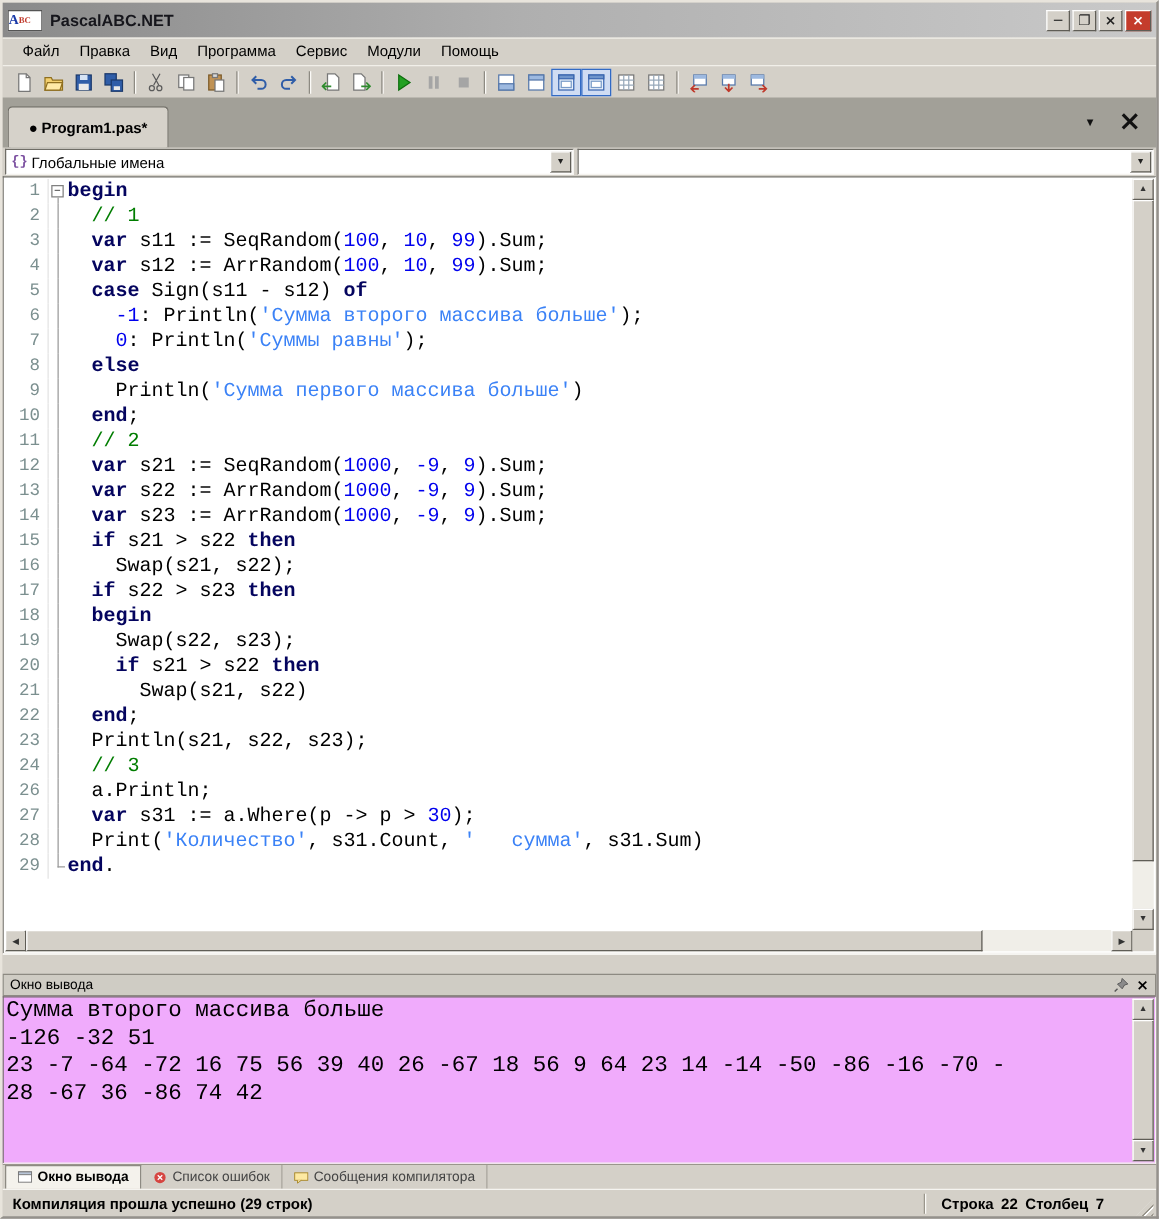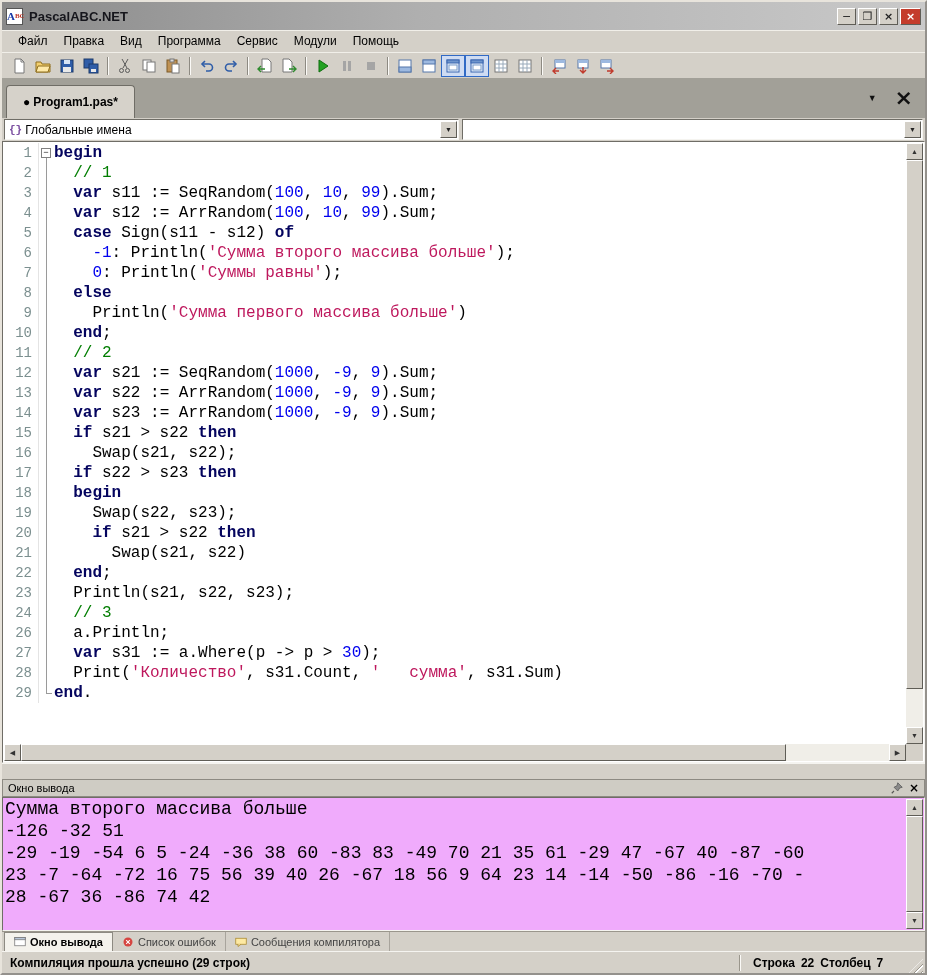--- a/index.html
+++ b/index.html
@@ -12,21 +12,21 @@
     overflow:hidden;
     color:#000;
   }
   
   .titlebar {
     flex:0 0 28px;
     background:linear-gradient(90deg,#8a8a8a 0%,#aFAFaf 45%,#c9c9c9 100%);
     display:flex; align-items:center; gap:6px; padding:0 4px;
   }
   .app-icon {
-    width:17px; height:17px; background:#fff; border:1px solid #555;
+    width:28px; height:17px; background:#fff; border:1px solid #555;
     font:bold 11px/15px "Liberation Serif",serif; color:#1a3aa8; text-align:left;
   }
   .app-icon i { font-style:normal; color:#c0392b; font-size:7px; vertical-align:top; }
   .title-text { font-weight:bold; font-size:13px; color:#16161c; }
   .title-buttons { margin-left:auto; display:flex; gap:2px; align-items:center; }
   .tb-btn {
     width:19px; height:17px; background:#d4d0c8;
     border:1px solid; border-color:#fff #5f5d56 #5f5d56 #fff;
     font:bold 11px/15px "DejaVu Sans",sans-serif; text-align:center; color:#222;
   }
@@ -72,21 +72,21 @@
   .ln { flex:0 0 34px; text-align:right; padding-right:6px; color:#7b8f8f; font-size:14px; }
   .fold { flex:0 0 16px; position:relative; border-left:1px solid #e4e4e4; }
   .fold-box { position:absolute; left:2px; top:5px; width:10px; height:10px; background:#fff; border:1px solid #808080; font:9px/8px "Liberation Mono",monospace; text-align:center; color:#222; }
   .vline { position:absolute; left:7px; top:0; bottom:0; width:1px; background:#9a9a9a; }
   .vline.from-box { top:15px; }
   .vline.half-top { bottom:9px; }
   .hstub { position:absolute; left:7px; top:10px; width:6px; height:1px; background:#9a9a9a; }
   .code { white-space:pre; }
   .t-k { color:#04045e; font-weight:bold; }
   .t-n { color:#0000ee; }
-  .t-s { color:#be185d; }
+  .t-s { color:#3b82f6; }
   .t-c { color:#007d00; }
   .t-p { color:#000; }
   
   .vscroll { position:absolute; top:1px; right:1px; bottom:18px; width:17px; background:#f0eee8; }
   .hscroll { position:absolute; left:1px; right:18px; bottom:1px; height:17px; background:#f0eee8; }
   .sb-btn {
     position:absolute; width:17px; height:17px; background:#d4d0c8;
     border:1px solid; border-color:#fff #5f5d56 #5f5d56 #fff;
     font-size:7px; color:#333; display:flex; align-items:center; justify-content:center;
   }
@@ -419,21 +419,20 @@
         <path d="M9 1l6 6-3.5 1L9 12 4 7l4-2z" fill="#8a8a8a" stroke="#555"></path>
         <path d="M4 12l-3 3" stroke="#555" stroke-width="1.5"></path>
       </svg>
   </span>
   <span class="out-close">×</span>
 </div>
 <div class="out-body">
   <div class="out-text">
       <div class="out-line">Сумма второго массива больше</div>
       <div class="out-line">-126 -32 51</div>
-      <div class="out-line">-29 -19 -54 6 5 -24 -36 38 60 -83 83 -49 70 21 35 61 -29 47 -67 40 -87 -60</div>
       <div class="out-line">23 -7 -64 -72 16 75 56 39 40 26 -67 18 56 9 64 23 14 -14 -50 -86 -16 -70 -</div>
       <div class="out-line">28 -67 36 -86 74 42</div>
     </div>
   <div class="out-vscroll">
     <span class="sb-btn" style="top:0;left:0;">▲</span>
     <span class="sb-thumb" style="top:17px;bottom:17px;left:0;width:17px;"></span>
     <span class="sb-btn" style="bottom:0;left:0;">▼</span>
   </div>
 </div>
 

